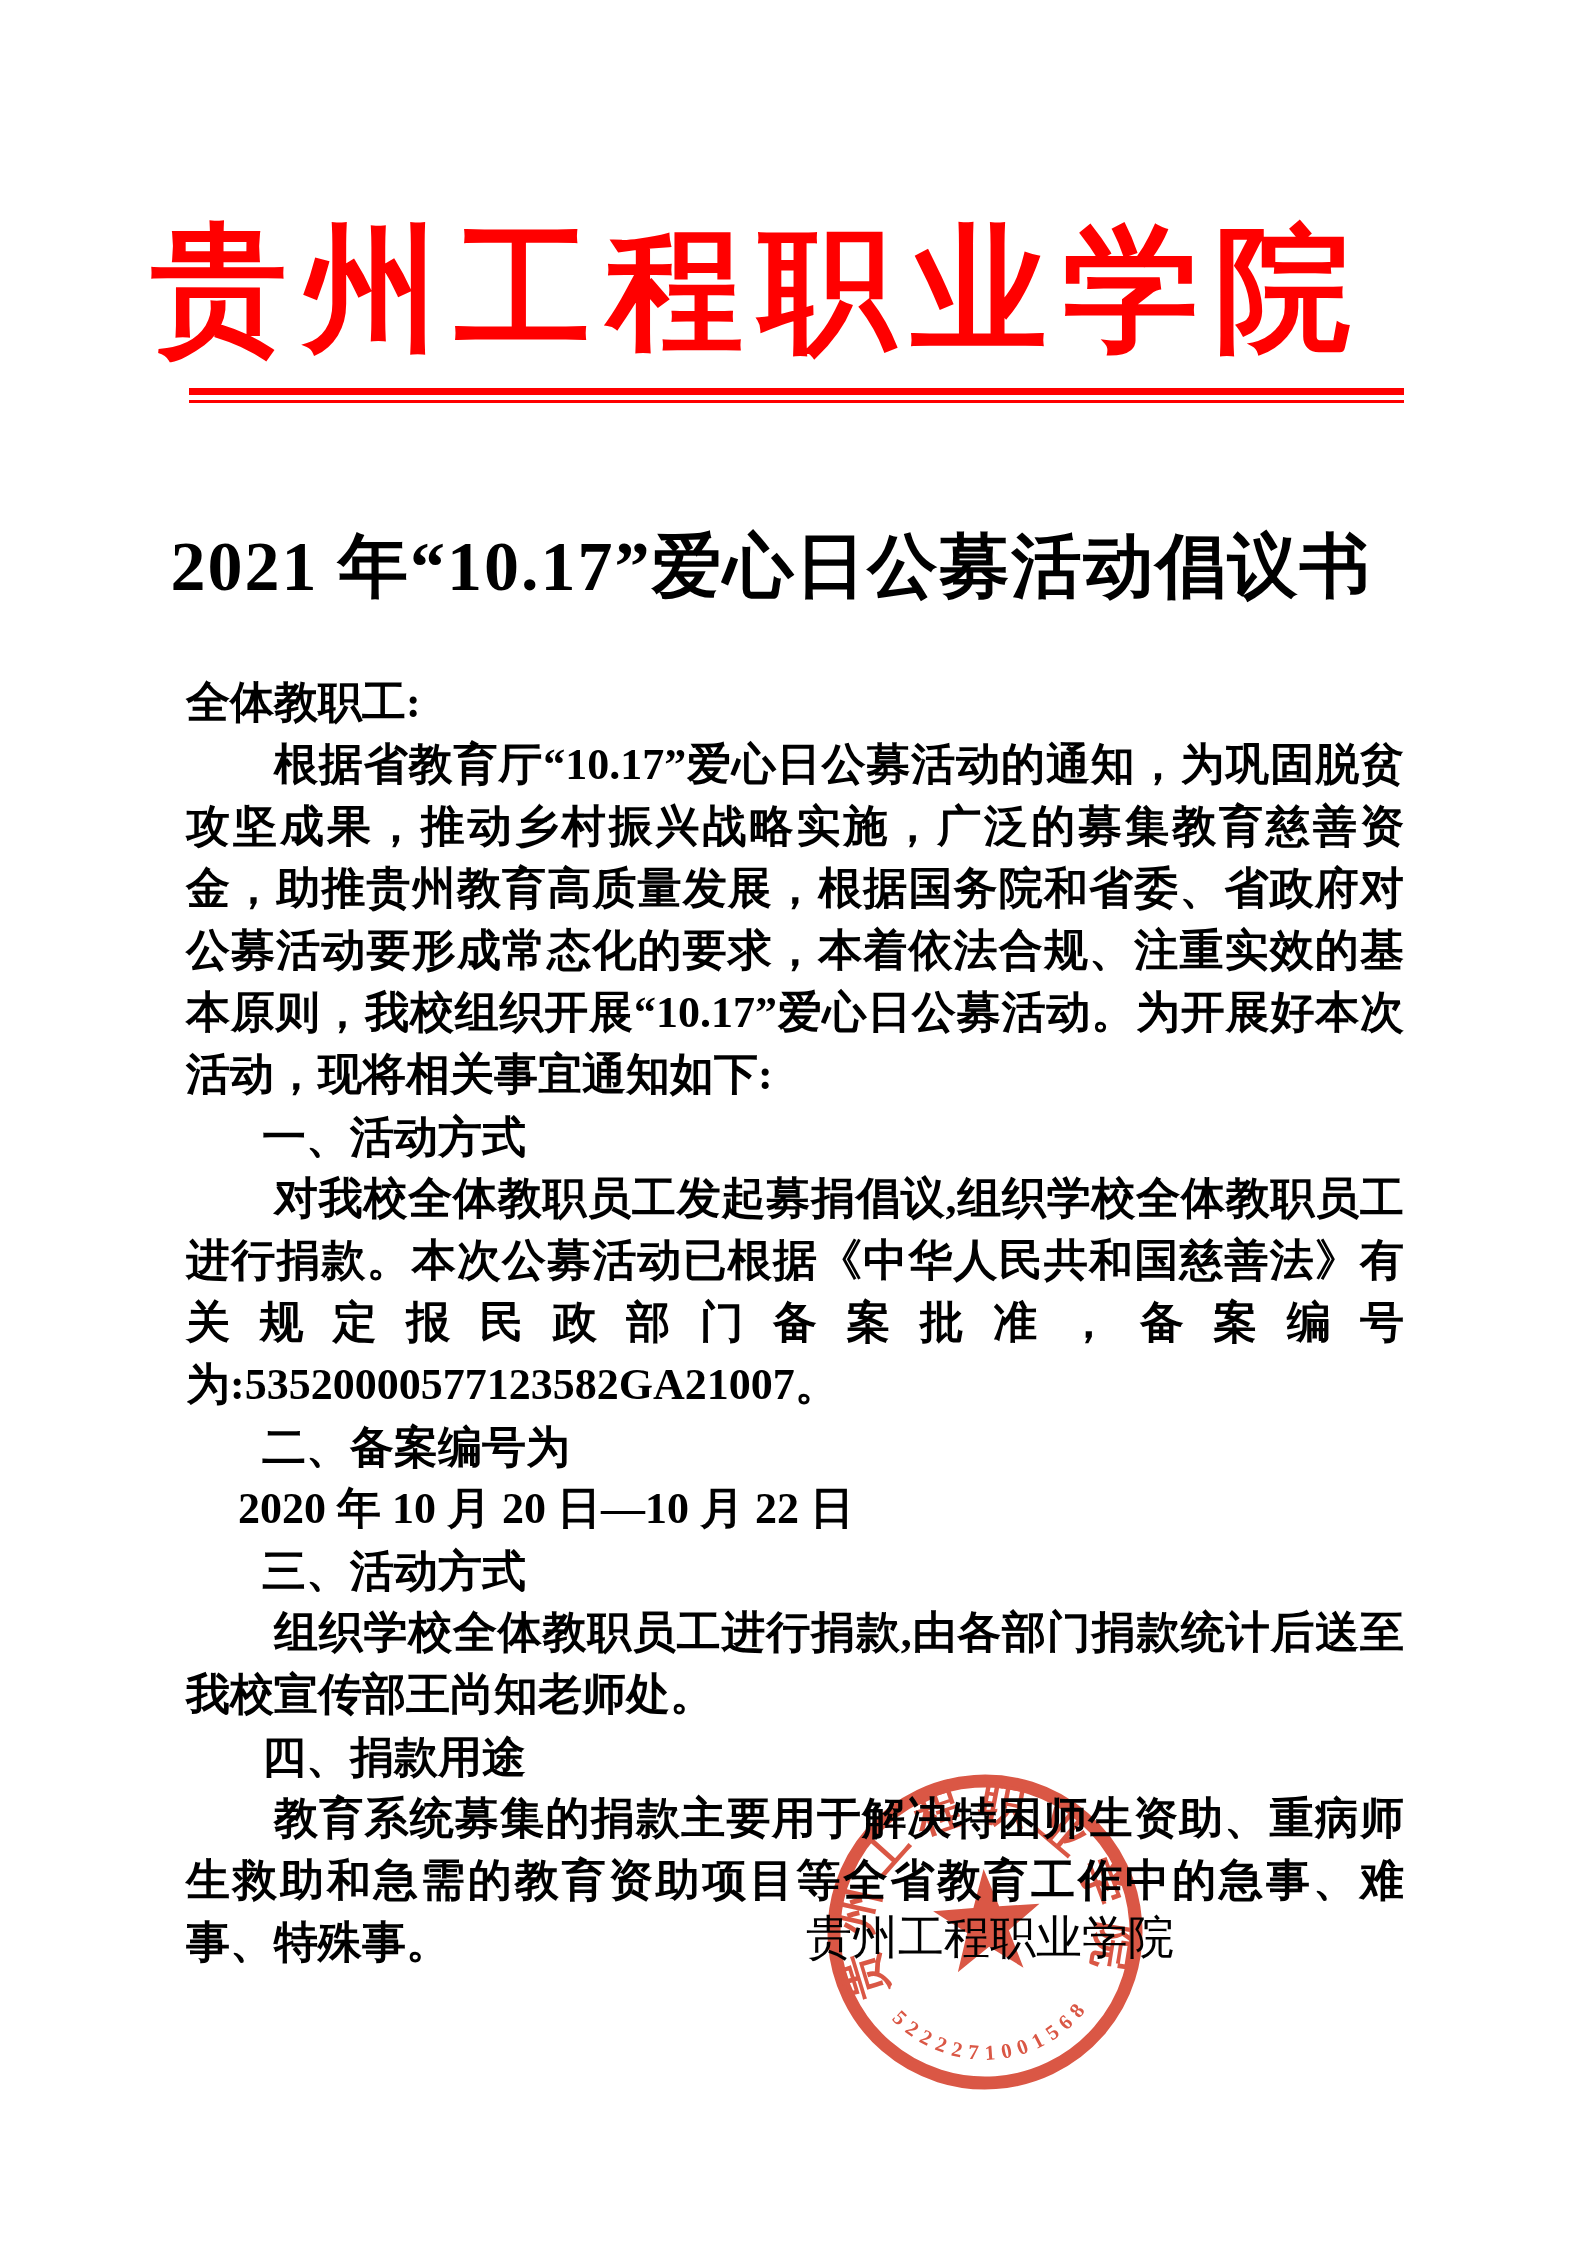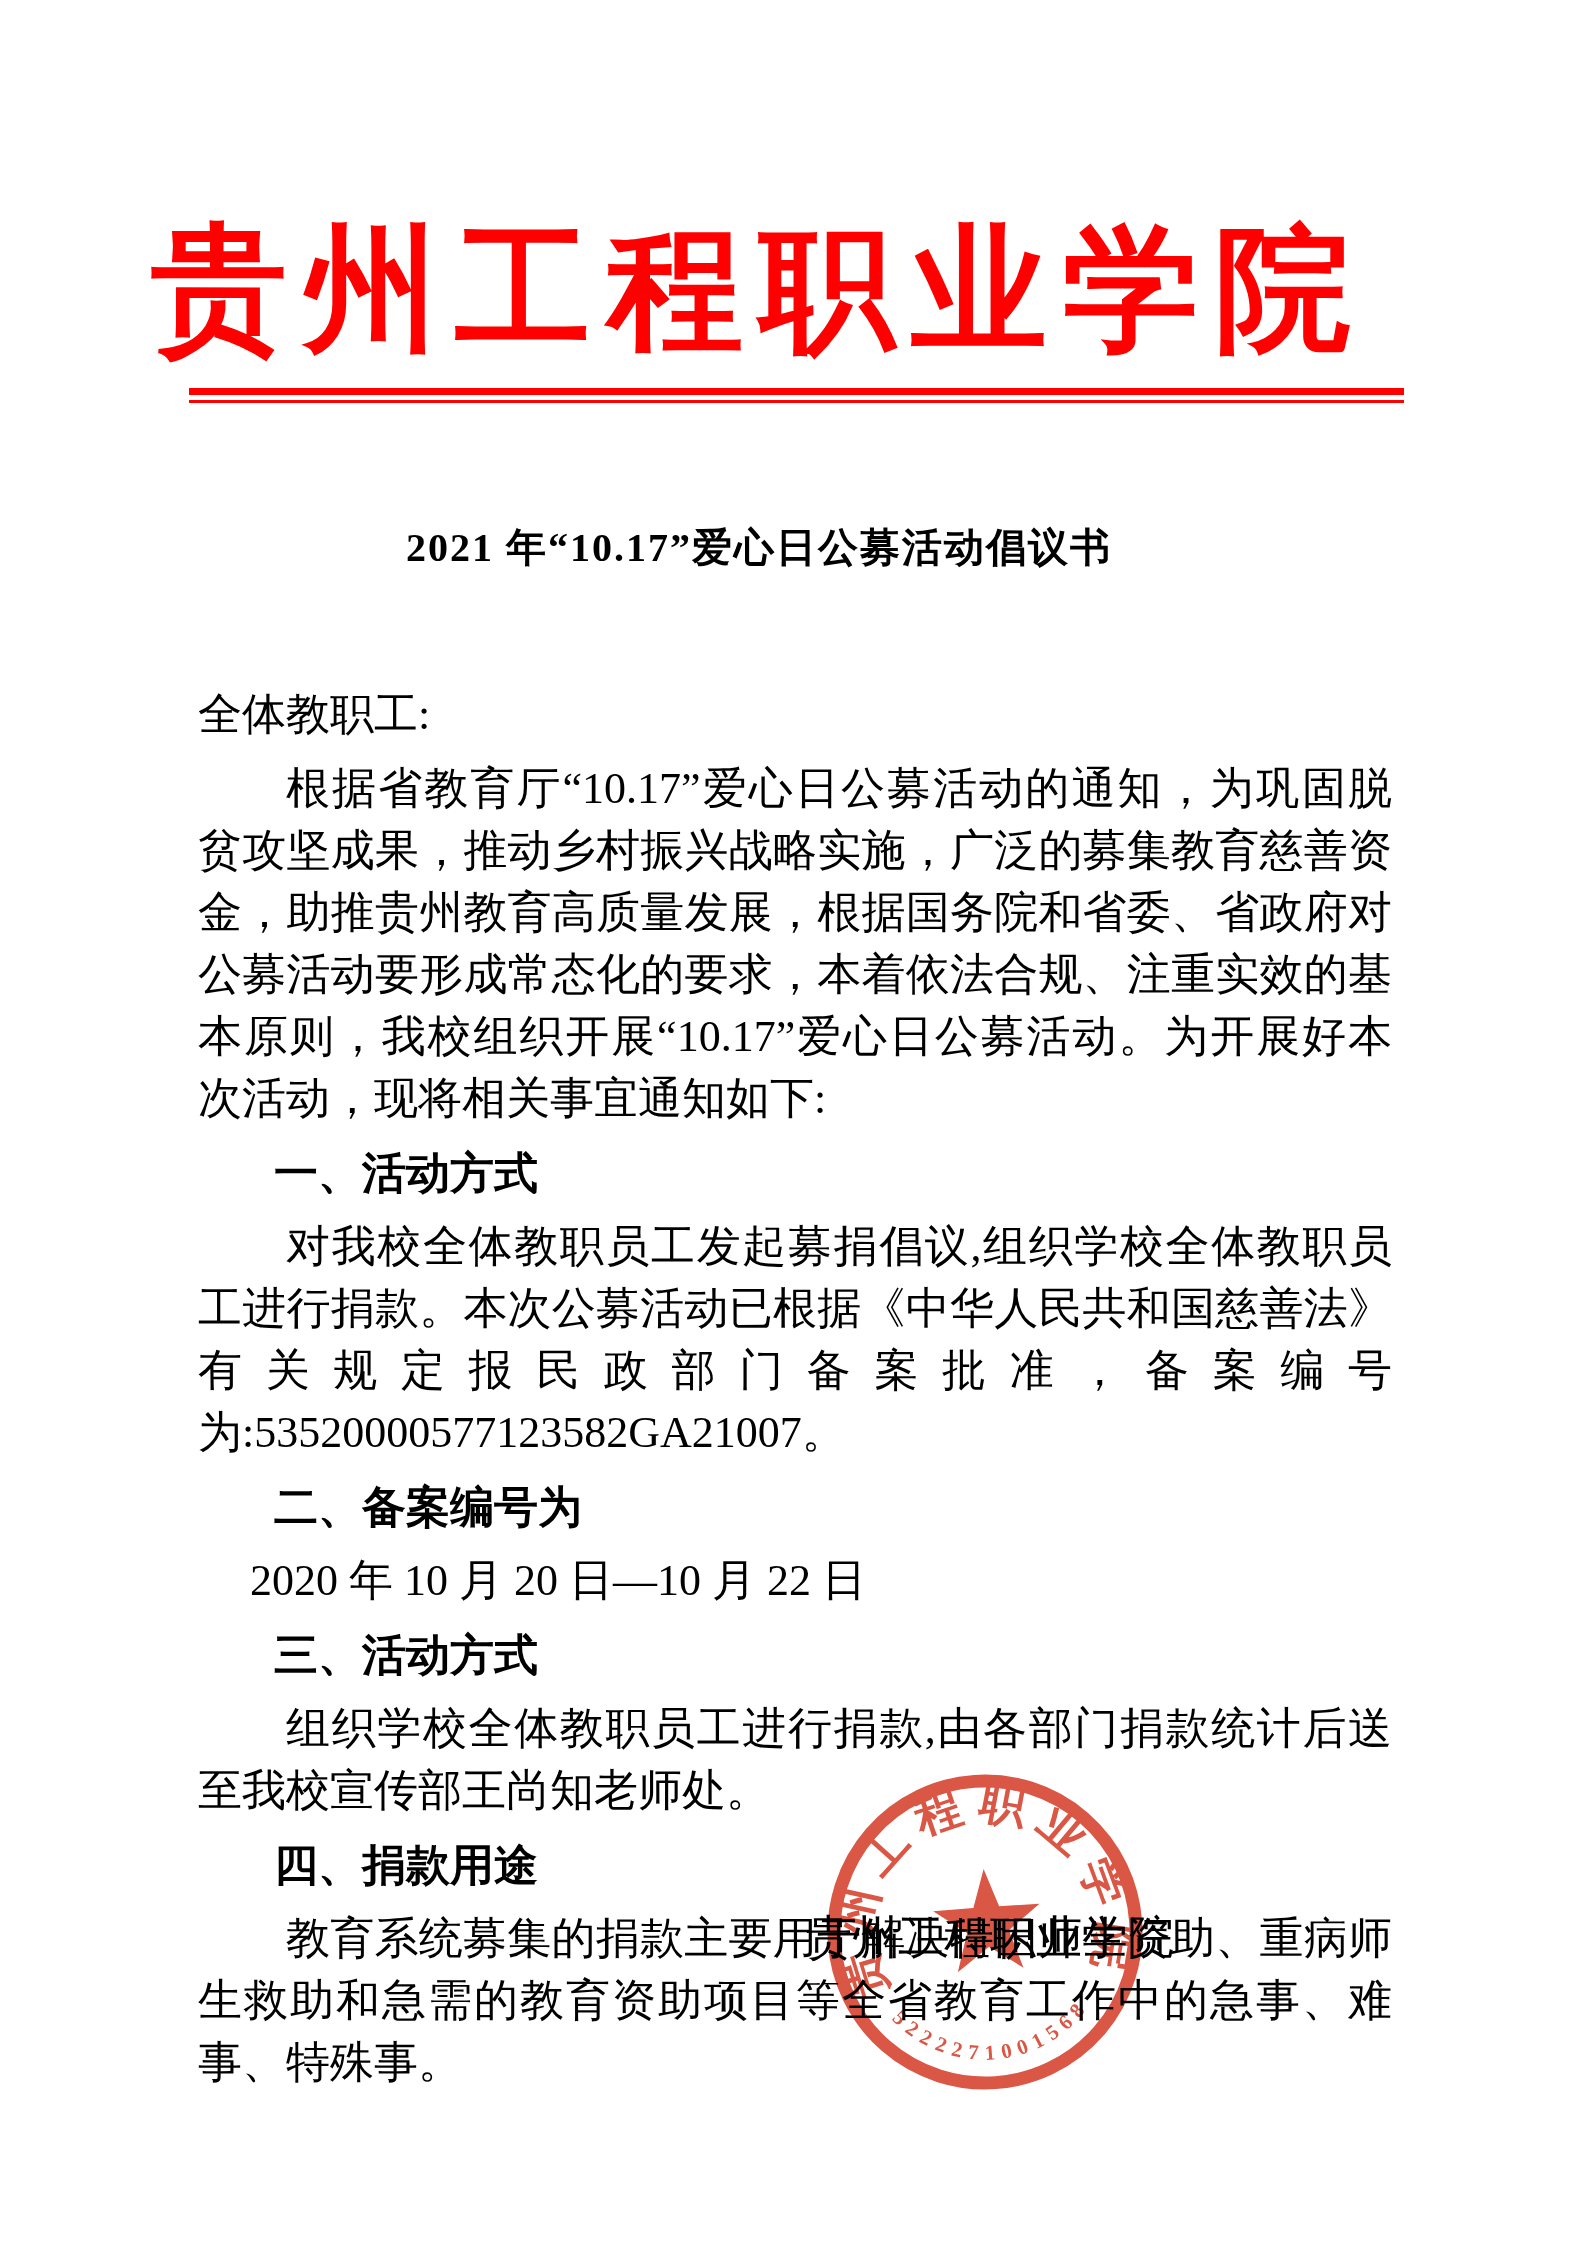--- a/index.html
+++ b/index.html
@@ -32,42 +32,42 @@
     width: 1215px;
     background: #FF0000;
   }
   .rule-thick { top: 388px; height: 7px; }
   .rule-thin  { top: 400px; height: 3px; }
 
   
   .doc-title {
     position: absolute;
     top: 520px;
-    left: 0;
+    left: 12px;
     width: 100%;
     margin: 0;
     text-align: center;
-    font-size: 40px;
+    font-size: 70px;
     font-weight: bold;
     letter-spacing: 2px;
     z-index: 2;
   }
 
   
   .content {
     position: absolute;
     top: 672px;
     left: 186px;
     width: 1218px;
     font-size: 44px;
     line-height: 62px;
     z-index: 2;
     text-align: justify;
   }
-  .content p { margin: 12px; }
+  .content p { margin: 0; font-weight: bold; }
   .p-salutation { text-indent: 0; }
   .p-body { text-indent: 88px; }
   .p-heading {
     text-indent: 76px;
     font-family: "Liberation Sans", "DejaVu Sans", sans-serif;
     font-weight: bold;
   }
   .p-dateline { text-indent: 52px; }
 
   

